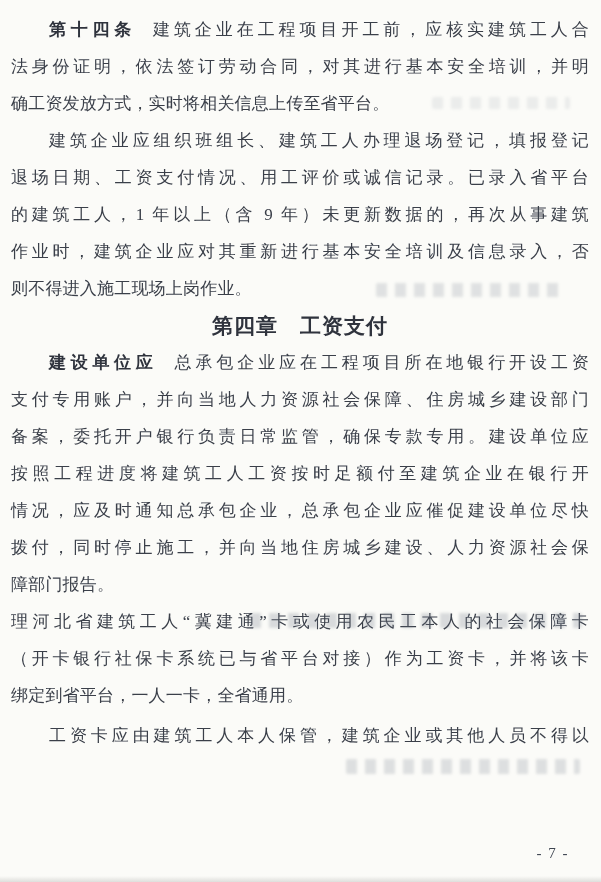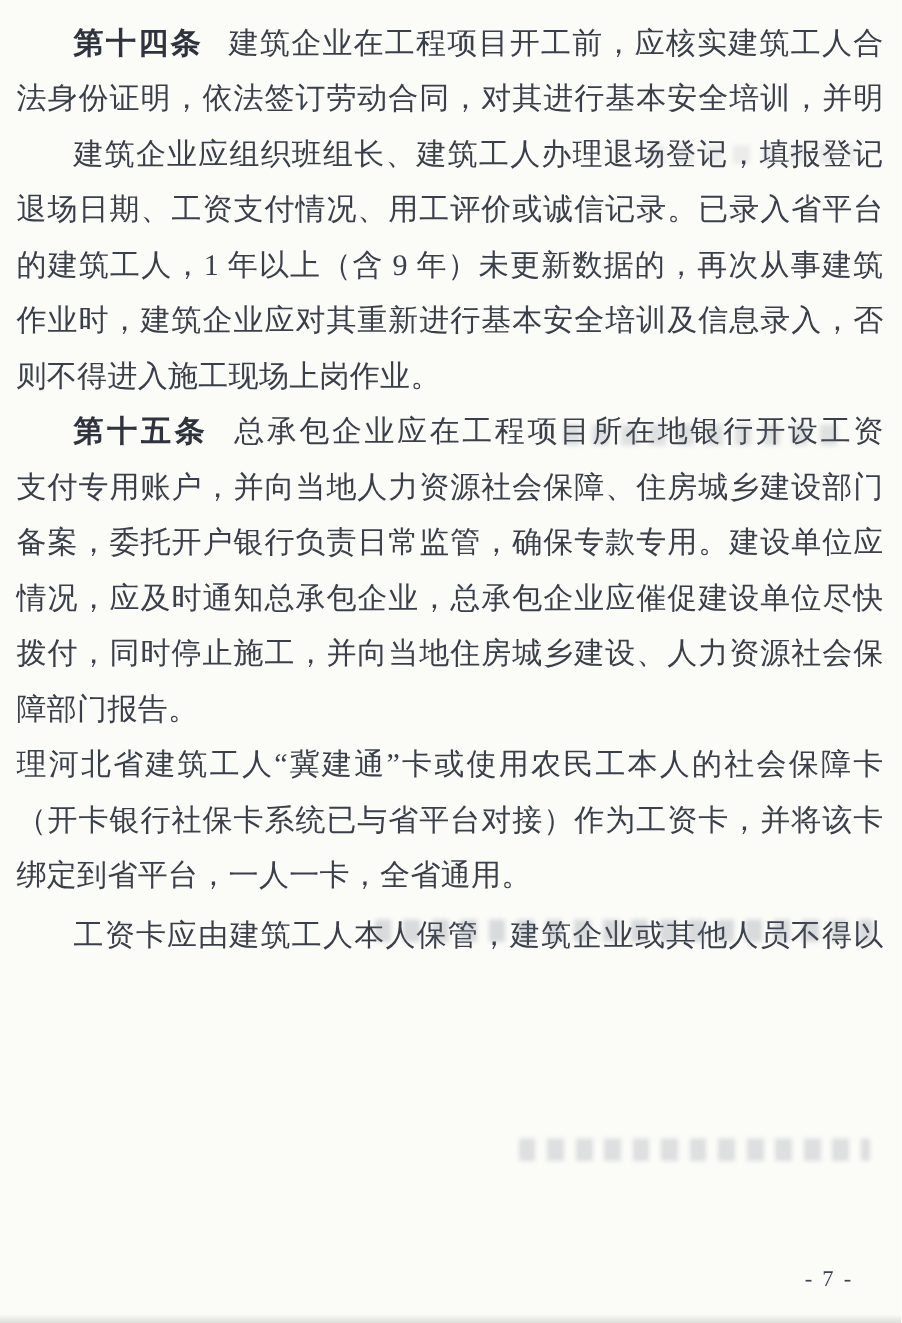--- a/index.html
+++ b/index.html
@@ -26,21 +26,21 @@
   .content {
     position: absolute;
     left: 11px;
     top: 11px;
     width: 578px;
     color: #3a3f49;
   }
   .line {
     height: 37px;
     line-height: 37px;
-    font-size: 20px;
+    font-size: 17px;
     text-align: justify;
     text-align-last: justify;
     white-space: nowrap;
     letter-spacing: 0.2px;
   }
   .line.first {
     text-indent: 38px;
   }
   .line.end {
     text-align-last: left;
@@ -94,35 +94,38 @@
 </head>
 <body>
 
 <div class="page">
 
   <div class="content">
 
     <div class="para">
       <div class="line first"><span class="term">第十四条</span><span>建筑企业在工程项目开工前，应核实建筑工人合</span></div>
       <div class="line">法身份证明，依法签订劳动合同，对其进行基本安全培训，并明</div>
+      <div class="line end">确工资发放方式，实时将相关信息上传至省平台。</div>
     </div>
 
     <div class="para">
       <div class="line first">建筑企业应组织班组长、建筑工人办理退场登记，填报登记</div>
       <div class="line">退场日期、工资支付情况、用工评价或诚信记录。已录入省平台</div>
       <div class="line">的建筑工人，1 年以上（含 9 年）未更新数据的，再次从事建筑</div>
       <div class="line">作业时，建筑企业应对其重新进行基本安全培训及信息录入，否</div>
       <div class="line end">则不得进入施工现场上岗作业。</div>
     </div>
 
+    <div class="heading">第四章　工资支付</div>
 
     <div class="para">
-      <div class="line first"><span class="term">第十五条</span><span>总承包企业应在工程项目所在地银行开设工资</span></div>
+      <div class="line first"><span class="term">建设单位应</span><span>总承包企业应在工程项目所在地银行开设工资</span></div>
       <div class="line">支付专用账户，并向当地人力资源社会保障、住房城乡建设部门</div>
       <div class="line">备案，委托开户银行负责日常监管，确保专款专用。建设单位应</div>
+      <div class="line">按照工程进度将建筑工人工资按时足额付至建筑企业在银行开</div>
       <div class="line">情况，应及时通知总承包企业，总承包企业应催促建设单位尽快</div>
       <div class="line">拨付，同时停止施工，并向当地住房城乡建设、人力资源社会保</div>
       <div class="line end">障部门报告。</div>
     </div>
 
     <div class="para">
       <div class="line">理河北省建筑工人“冀建通”卡或使用农民工本人的社会保障卡</div>
       <div class="line">（开卡银行社保卡系统已与省平台对接）作为工资卡，并将该卡</div>
       <div class="line end">绑定到省平台，一人一卡，全省通用。</div>
     </div>

